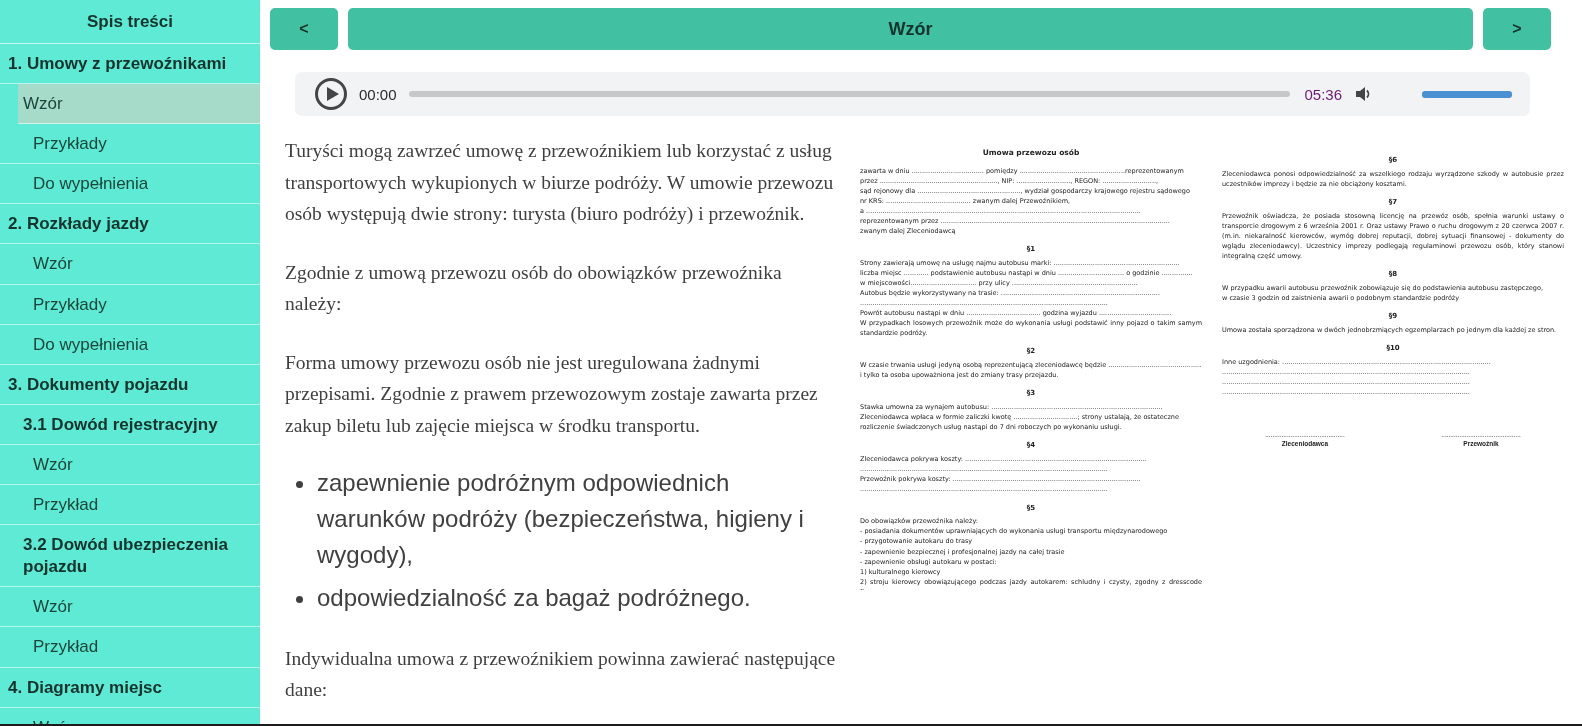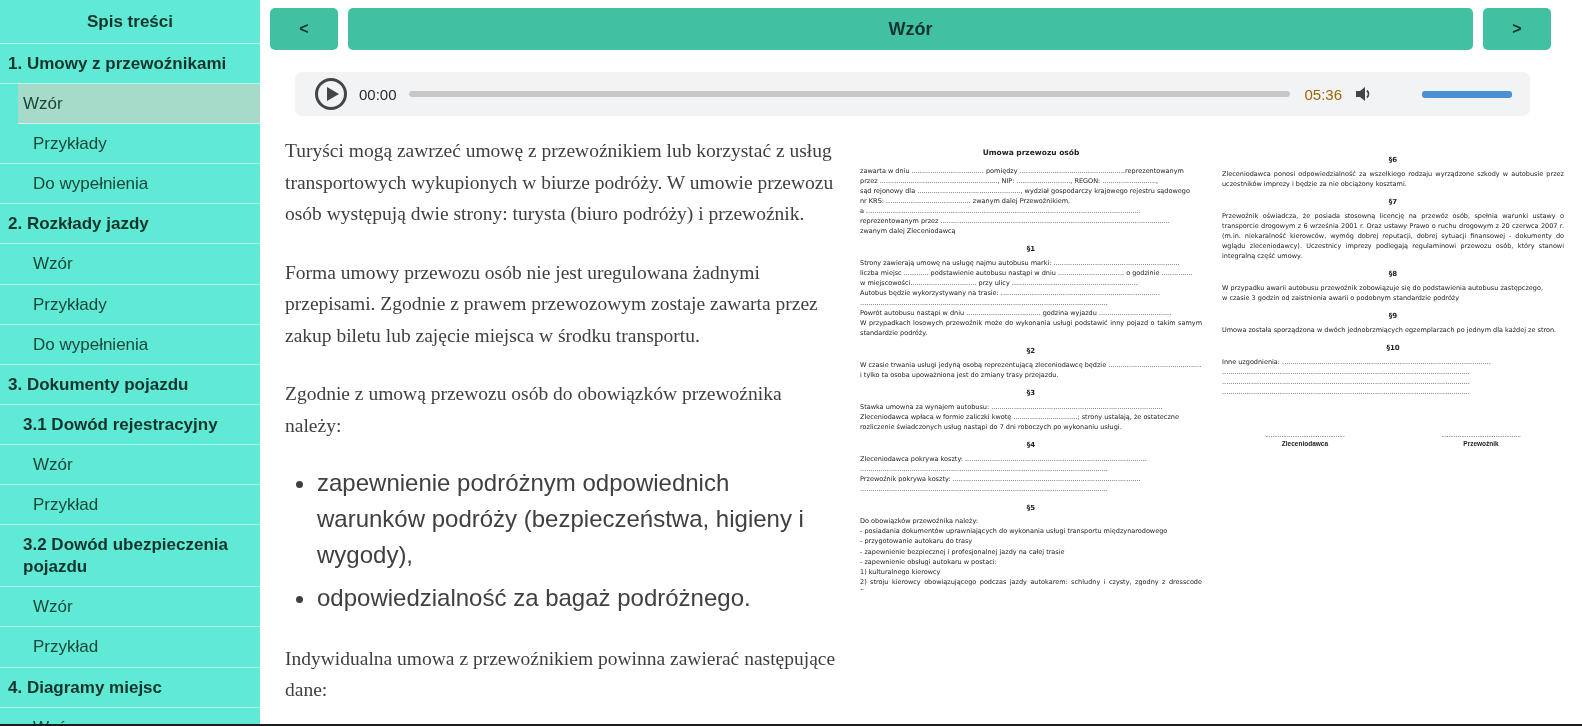--- a/index.html
+++ b/index.html
@@ -27,21 +27,21 @@
   .title-strip { flex:1; height:42px; background:#41c1a2; border-radius:5px;
                  display:flex; align-items:center; justify-content:center;
                  font-size:18px; font-weight:700; color:#14332c; }
 
   .player { margin:22px 52px 0 35px; height:44px; background:#f1f3f4; border-radius:7px;
             display:flex; align-items:center; padding:0 18px; }
   .play-btn { background:none; border:none; cursor:pointer; width:36px; height:36px;
               display:flex; align-items:center; justify-content:center; }
   .time { font-size:15px; color:#2b2b2b; margin:0 12px 0 10px; white-space:nowrap; }
   .seek { flex:1; height:6px; background:#c7c7c7; border-radius:3px; cursor:pointer; }
-  .duration { font-size:15px; color:#a16207; margin:0 10px 0 14px; white-space:nowrap; }
+  .duration { font-size:15px; color:#701a75; margin:0 10px 0 14px; white-space:nowrap; }
   .vol-icon { background:none; border:none; cursor:pointer; width:22px; height:22px;
               display:flex; align-items:center; justify-content:center; }
   .vol-bar { width:90px; height:7px; background:#4a90d2; border-radius:3px;
              margin-left:48px; cursor:pointer; }
 
   
   .content { display:flex; padding:19px 22px 0 25px; }
   .article { width:555px; flex:none; }
   .article p { font-family:"Liberation Serif", serif; font-size:19.5px; line-height:1.62;
                color:#3f3f3f; margin:0 0 27px; }
@@ -114,22 +114,22 @@
           <path d="M14 6.5 A5 5 0 0 1 14 13.5" fill="none" stroke="#454545" stroke-width="1.8"></path>
         </svg>
       </button>
       <div class="vol-bar"></div>
     </div>
 
     <div class="content">
 
       <div class="article">
         <p>Turyści mogą zawrzeć umowę z przewoźnikiem lub korzystać z usług transportowych wykupionych w biurze podróży. W umowie przewozu osób występują dwie strony: turysta (biuro podróży) i przewoźnik.</p>
+        <p>Zgodnie z umową przewozu osób do obowiązków przewoźnika należy:</p>
         <p>Forma umowy przewozu osób nie jest uregulowana żadnymi przepisami. Zgodnie z prawem przewozowym zostaje zawarta przez zakup biletu lub zajęcie miejsca w środku transportu.</p>
-        <p>Zgodnie z umową przewozu osób do obowiązków przewoźnika należy:</p>
         <ul>
             <li>zapewnienie podróżnym odpowiednich warunków podróży (bezpieczeństwa, higieny i wygody),</li>
             <li>odpowiedzialność za bagaż podróżnego.</li>
           </ul>
         <p>Indywidualna umowa z przewoźnikiem powinna zawierać następujące dane:</p>
         <p>Umowa może być zawarta w formie pisemnej.</p>
         <ul>
             <li>dane zleceniodawcy i zleceniobiorcy,</li>
           </ul>
       </div>

